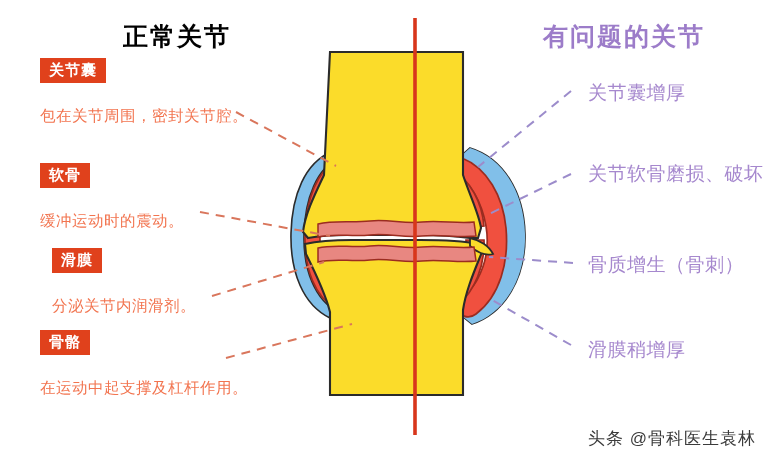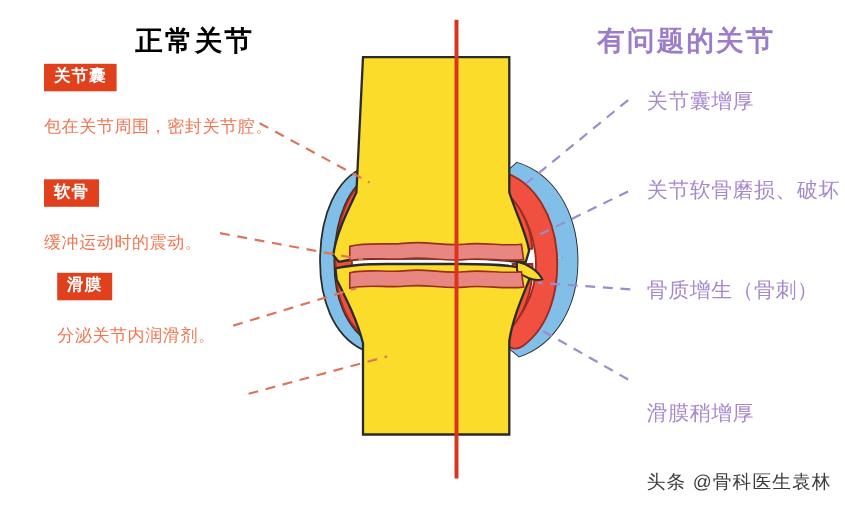--- a/index.html
+++ b/index.html
@@ -60,21 +60,21 @@
     position: absolute;
     color: #A688CE;
     font-size: 19px;
     line-height: 1.4;
     letter-spacing: 0.5px;
     width: 180px;
   }
   #rl-capsule   { left: 588px; top: 80px;  }
   #rl-cartilage { left: 588px; top: 161px; }
   #rl-osteo     { left: 588px; top: 252px; }
-  #rl-synovium  { left: 588px; top: 337px; margin-top: 27px; }
+  #rl-synovium  { left: 588px; top: 337px; }
 
   
   #watermark {
     position: absolute;
     right: 12px;
     bottom: 10px;
     color: #2b2b2b;
     font-size: 17px;
     letter-spacing: 1px;
     opacity: .92;
@@ -170,20 +170,24 @@
   <div class="left-block" id="blk-cartilage">
     <div class="chip">软骨</div>
     <div class="desc">缓冲运动时的震动。</div>
   </div>
 
   <div class="left-block" id="blk-synovium">
     <div class="chip">滑膜</div>
     <div class="desc">分泌关节内润滑剂。</div>
   </div>
 
+  <div class="left-block" id="blk-bone">
+    <div class="chip">骨骼</div>
+    <div class="desc">在运动中起支撑及杠杆作用。</div>
+  </div>
 
   <div class="right-label" id="rl-capsule">关节囊增厚</div>
   <div class="right-label" id="rl-osteo">骨质增生（骨刺）</div>
   <div class="right-label" id="rl-cartilage">关节软骨磨损、破坏</div>
   <div class="right-label" id="rl-synovium">滑膜稍增厚</div>
 
   <div id="watermark">头条 @骨科医生袁林</div>
 
 </div>
 

